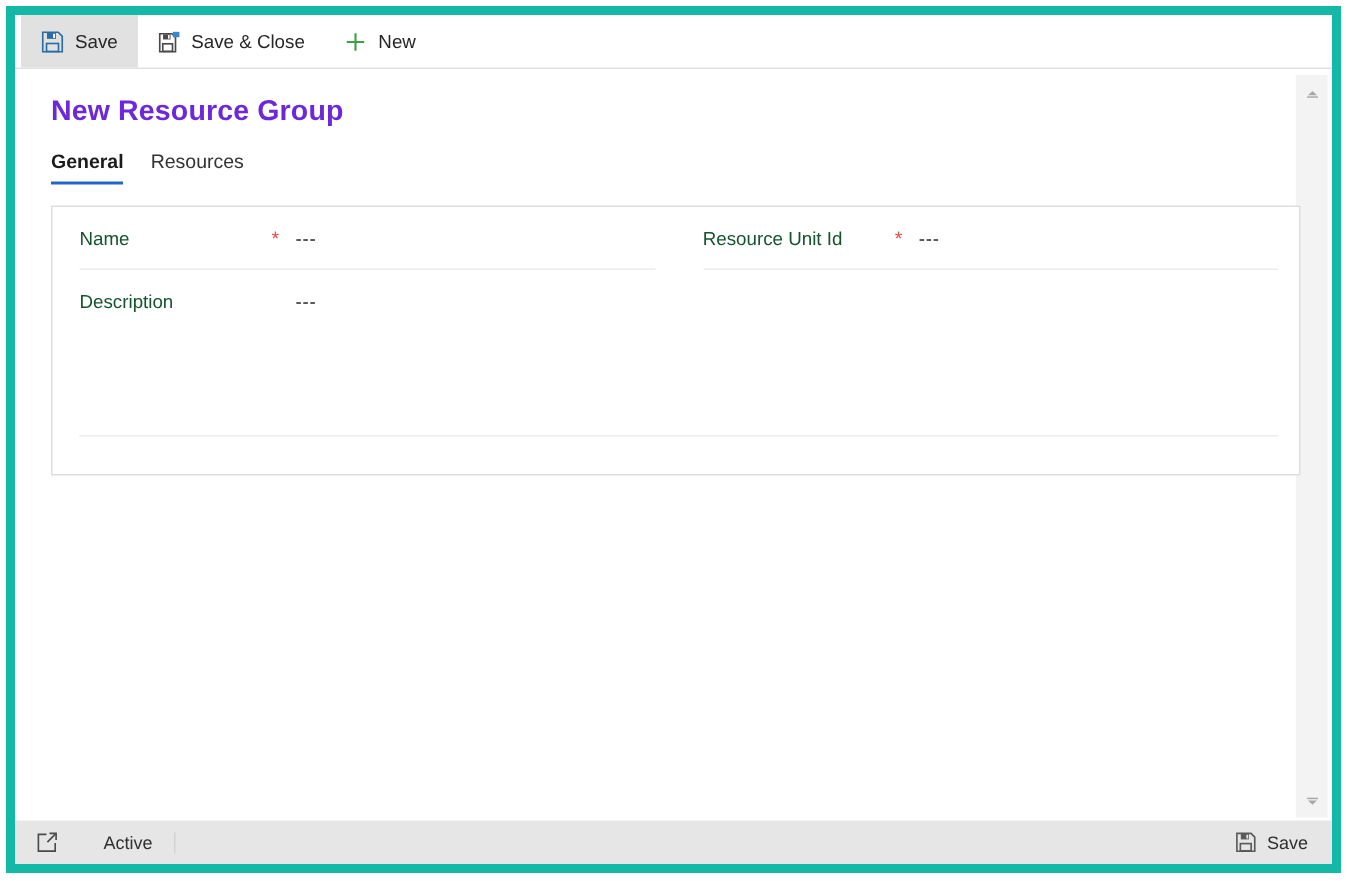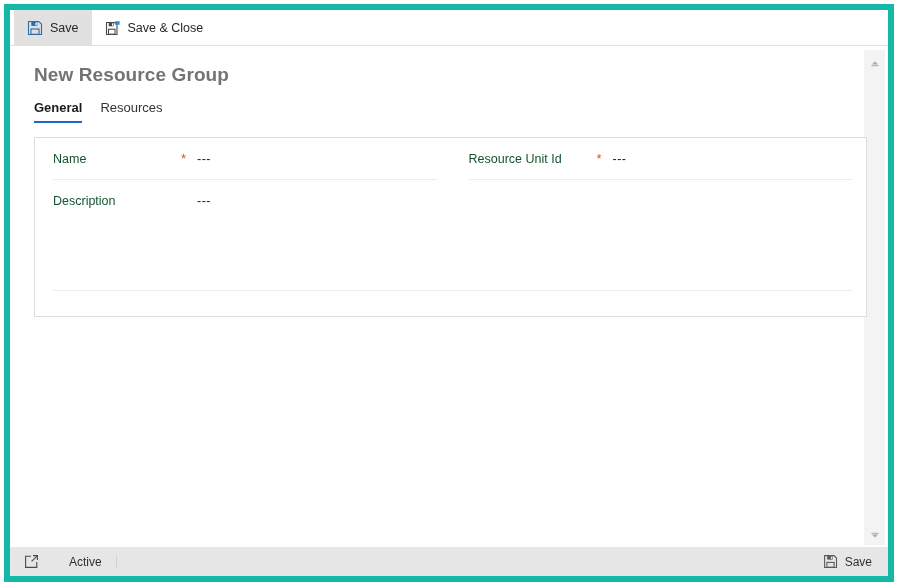--- a/index.html
+++ b/index.html
@@ -73,21 +73,21 @@
     min-width: 0;
     position: relative;
     padding: 0;
   }
 
   .page-title {
     margin: 0;
     padding: 18px 0 0 24px;
     font-size: 19px;
     font-weight: 600;
-    color: #737373;
+    color: #6d28d9;
     letter-spacing: 0.1px;
   }
 
   .tabstrip {
     display: flex;
     align-items: flex-end;
     gap: 18px;
     padding: 11px 0 0 24px;
     height: 26px;
   }
@@ -263,20 +263,28 @@
           <path d="M1.5 2.5h8.2L12 4.7v9.8H1.5z" fill="none" stroke="#4a4a4a" stroke-width="1.1"></path>
           <rect x="3.7" y="2.9" width="5" height="3.4" fill="#4a4a4a"></rect>
           <rect x="7" y="3.4" width="1.1" height="2.4" fill="#ffffff"></rect>
           <rect x="3.5" y="9.2" width="6.5" height="5" fill="none" stroke="#4a4a4a" stroke-width="1.1"></rect>
           <rect x="10.2" y="1.2" width="4.4" height="3.6" fill="#3a87d0"></rect>
         </svg>
       </span>
       <span>Save &amp; Close</span>
     </div>
 
+    <div class="cmd-btn">
+      <span class="cmd-icon">
+        <svg viewBox="0 0 16 16" width="16" height="16">
+          <path d="M8 2.2v11.6M2.2 8h11.6" stroke="#3c9e46" stroke-width="1.4" stroke-linecap="butt"></path>
+        </svg>
+      </span>
+      <span>New</span>
+    </div>
 
   </div>
 
   <div class="page">
 
     <div class="page-main">
 
       <h1 class="page-title">New Resource Group</h1>
 
       <div class="tabstrip">

